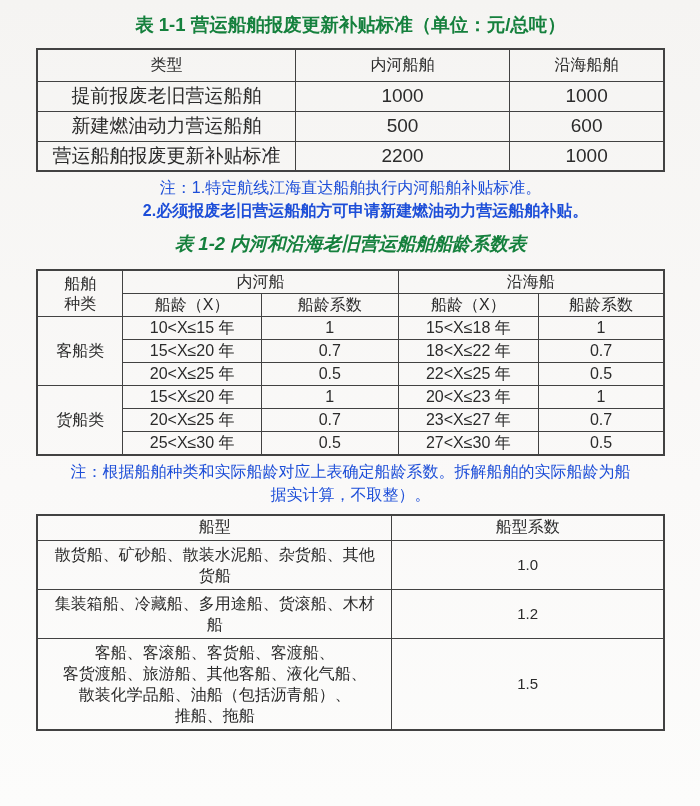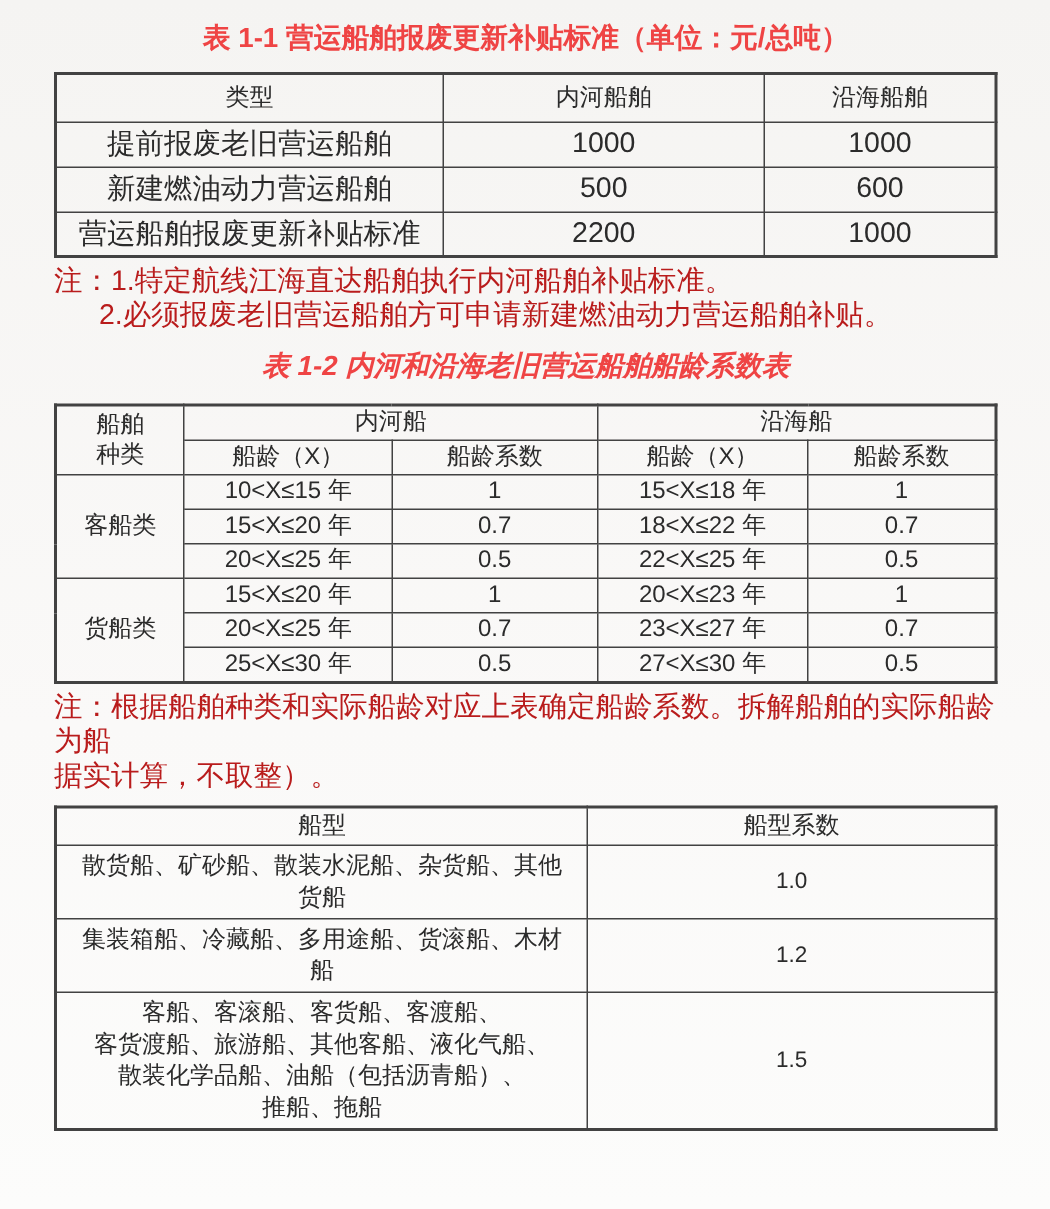--- a/index.html
+++ b/index.html
@@ -12,21 +12,21 @@
     color: #2e2e2e;
     overflow: hidden;
   }
   .page { padding: 10px 35px 0 36px; }
 
   .tbl-title {
     text-align: center;
     font-size: 18.5px;
     font-weight: 700;
     line-height: 26px;
-    color: #ef4444;
+    color: #15803d;
   }
   .title-1 { margin-top: 2px; }
   .title-2 { margin-top: 9px; font-style: italic; }
   .title-3 { margin-top: 17px; }
 
   table {
     width: 100%;
     border-collapse: collapse;
     table-layout: fixed;
     border: 2px solid #424242;
@@ -41,22 +41,22 @@
     color: #2b2b2b;
     padding: 1px 2px;
   }
 
   
   .t1 { margin-top: 10px; }
   .t1 th { height: 32px; font-size: 16px; }
   .t1 td { height: 30px; font-size: 19px; }
 
   
-  .note { margin-top: 4px; font-size: 19px; line-height: 23px; color: #b91c1c; }
-  .note .indent { padding-left: 30px; }
+  .note { margin-top: 4px; font-size: 16px; line-height: 23px; color: #1d4ed8; text-align: center; }
+  .note .indent { padding-left: 30px; font-weight: bold; }
   .multiline { white-space: pre-line; }
 
   
   .t2 { margin-top: 12px; }
   .t2 th, .t2 td { height: 23px; line-height: 20px; }
   .t2 .cat-head { padding: 0 19px; }
 
   
   .t3 { margin-top: 8px; }
   .t3 th { height: 25px; }

